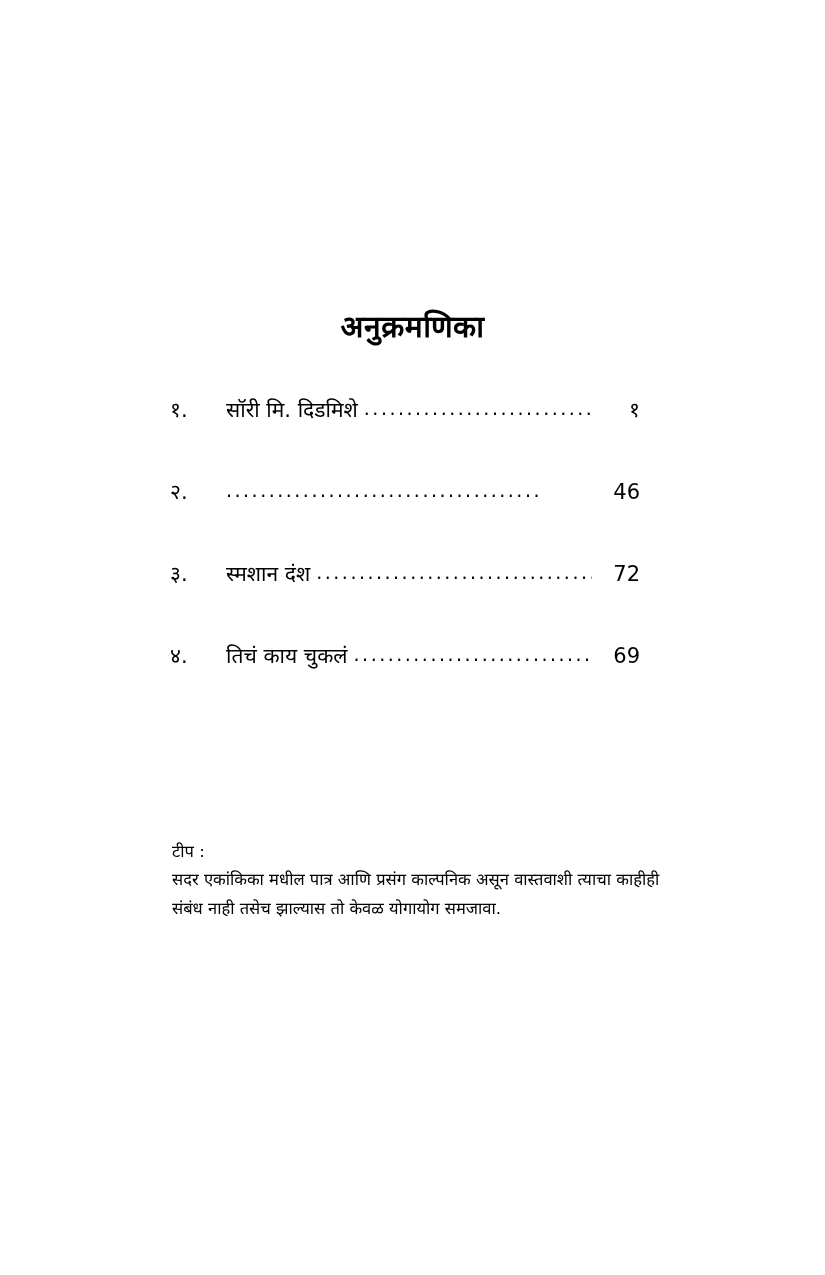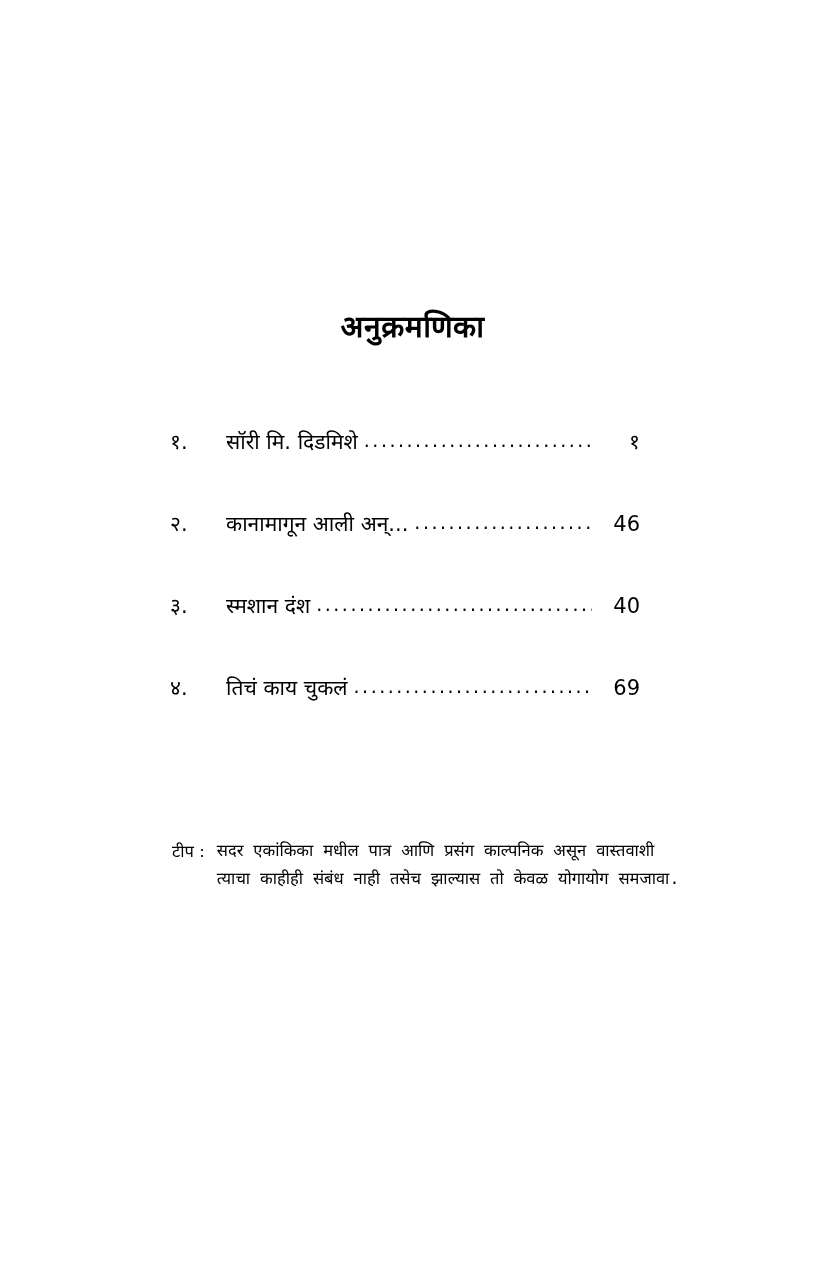--- a/index.html
+++ b/index.html
@@ -48,21 +48,20 @@
   }
   .toc-num {
     width: 56px;
     flex: 0 0 56px;
     text-align: left;
   }
   .toc-label {
     flex: 0 0 auto;
     white-space: nowrap;
     padding-right: 6px;
-    margin-top: 32px;
   }
   .toc-leader {
     flex: 1 1 auto;
     overflow: hidden;
     white-space: nowrap;
     letter-spacing: 2.5px;
     color: #000;
     font-size: 19px;
     transform: translateY(-2px);
   }
@@ -75,59 +74,58 @@
   .note {
     position: absolute;
     left: 172px;
     top: 838px;
     width: 520px;
     font-size: 16.5px;
     line-height: 1.72;
     font-family: "DejaVu Sans", "Liberation Sans", sans-serif;
     display: flex;
     align-items: flex-start;
+    flex-direction: column;
   }
   .note-label {
     flex: 0 0 auto;
     padding-right: 12px;
     white-space: nowrap;
   }
   .note-body {
     flex: 1 1 auto;
-    font-family: Liberation Mono, monospace;
   }
 </style>
 </head>
 <body>
 
 <div class="page">
 
   <div class="toc-title">अनुक्रमणिका</div>
 
   <div class="toc-list">
 
     <div class="toc-row">
       <span class="toc-num">१.</span>
       <span class="toc-label">सॉरी मि. दिडमिशे</span>
       <span class="toc-leader">.....................................</span>
       <span class="toc-page">१</span>
     </div>
 
     <div class="toc-row">
       <span class="toc-num">२.</span>
-      <span class="toc-label">कानामागून आली अन्...</span>
       <span class="toc-leader">.....................................</span>
       <span class="toc-page">46</span>
     </div>
 
     <div class="toc-row">
       <span class="toc-num">३.</span>
       <span class="toc-label">स्मशान दंश</span>
       <span class="toc-leader">.....................................</span>
-      <span class="toc-page">40</span>
+      <span class="toc-page">72</span>
     </div>
 
     <div class="toc-row">
       <span class="toc-num">४.</span>
       <span class="toc-label">तिचं काय चुकलं</span>
       <span class="toc-leader">.....................................</span>
       <span class="toc-page">69</span>
     </div>
 
   </div>

